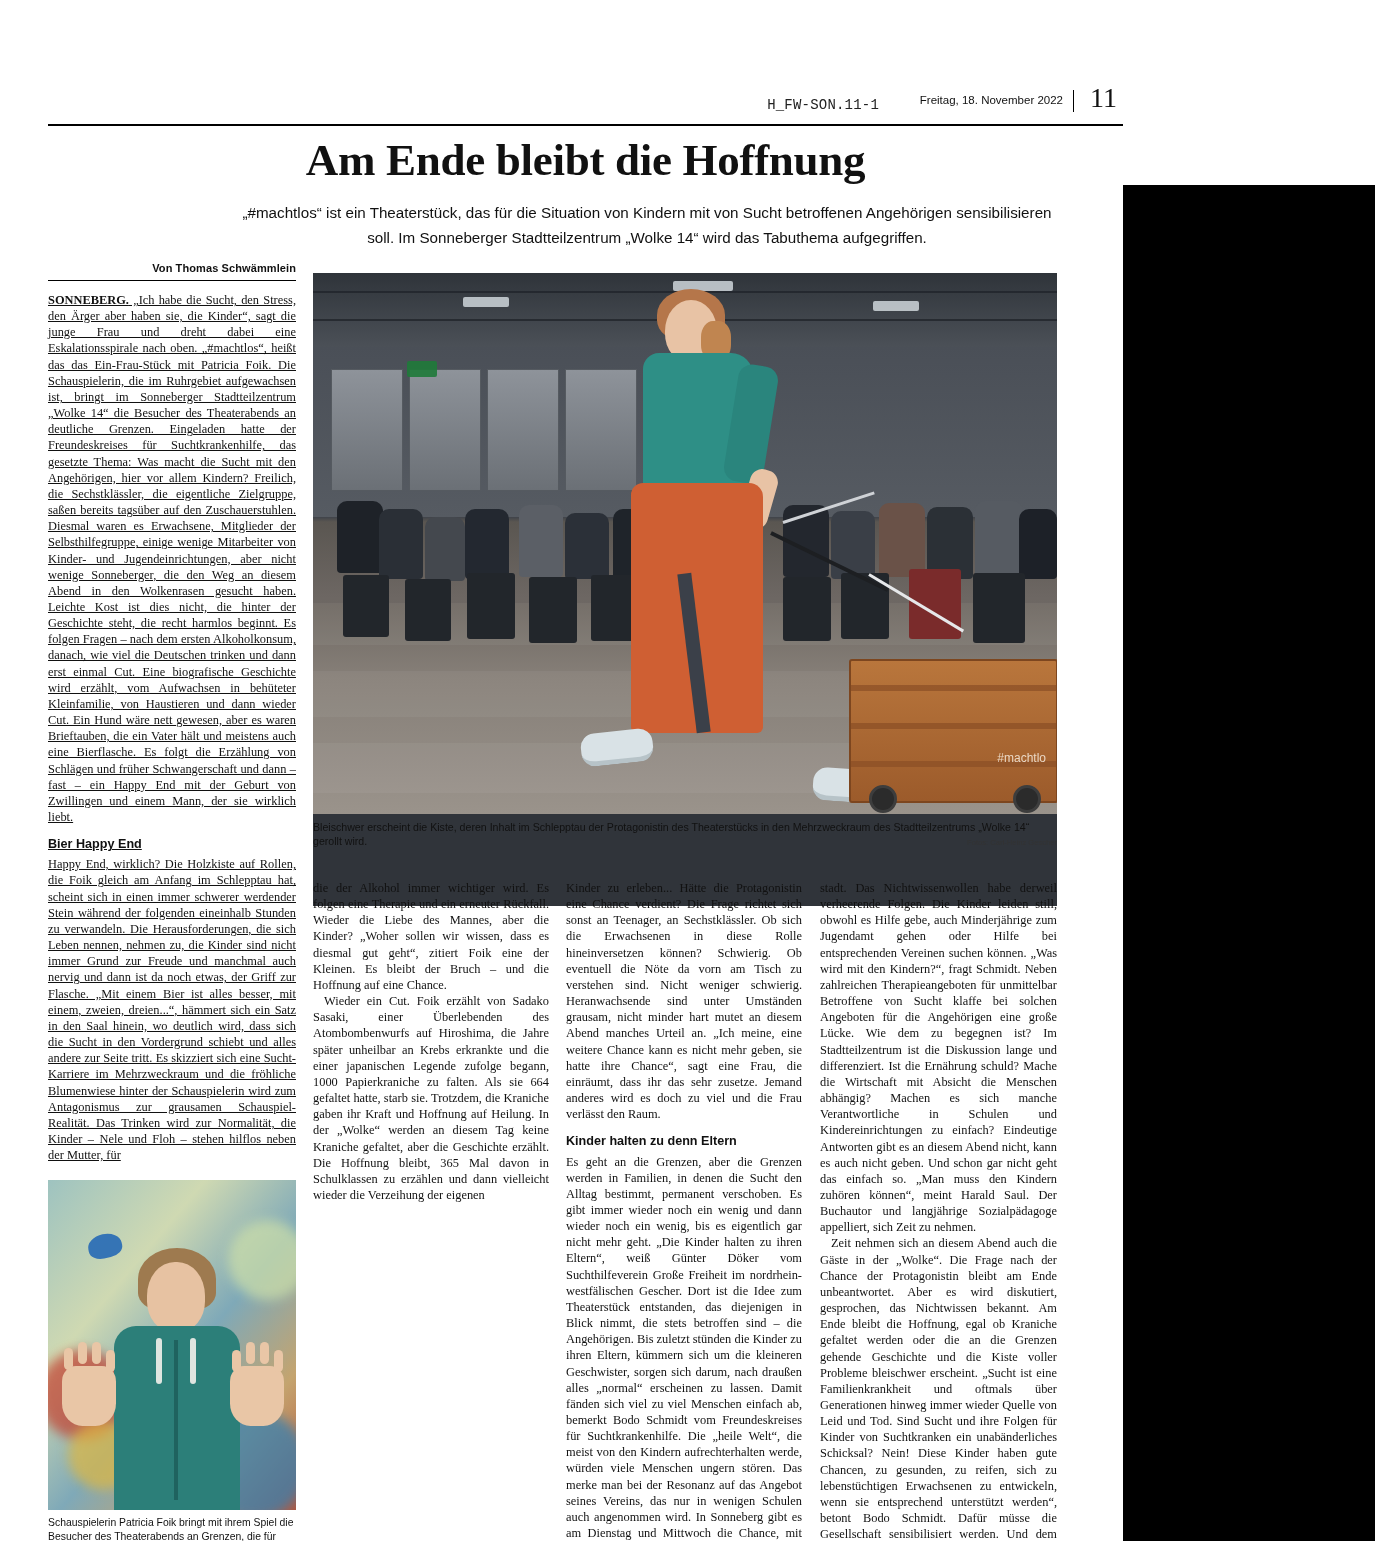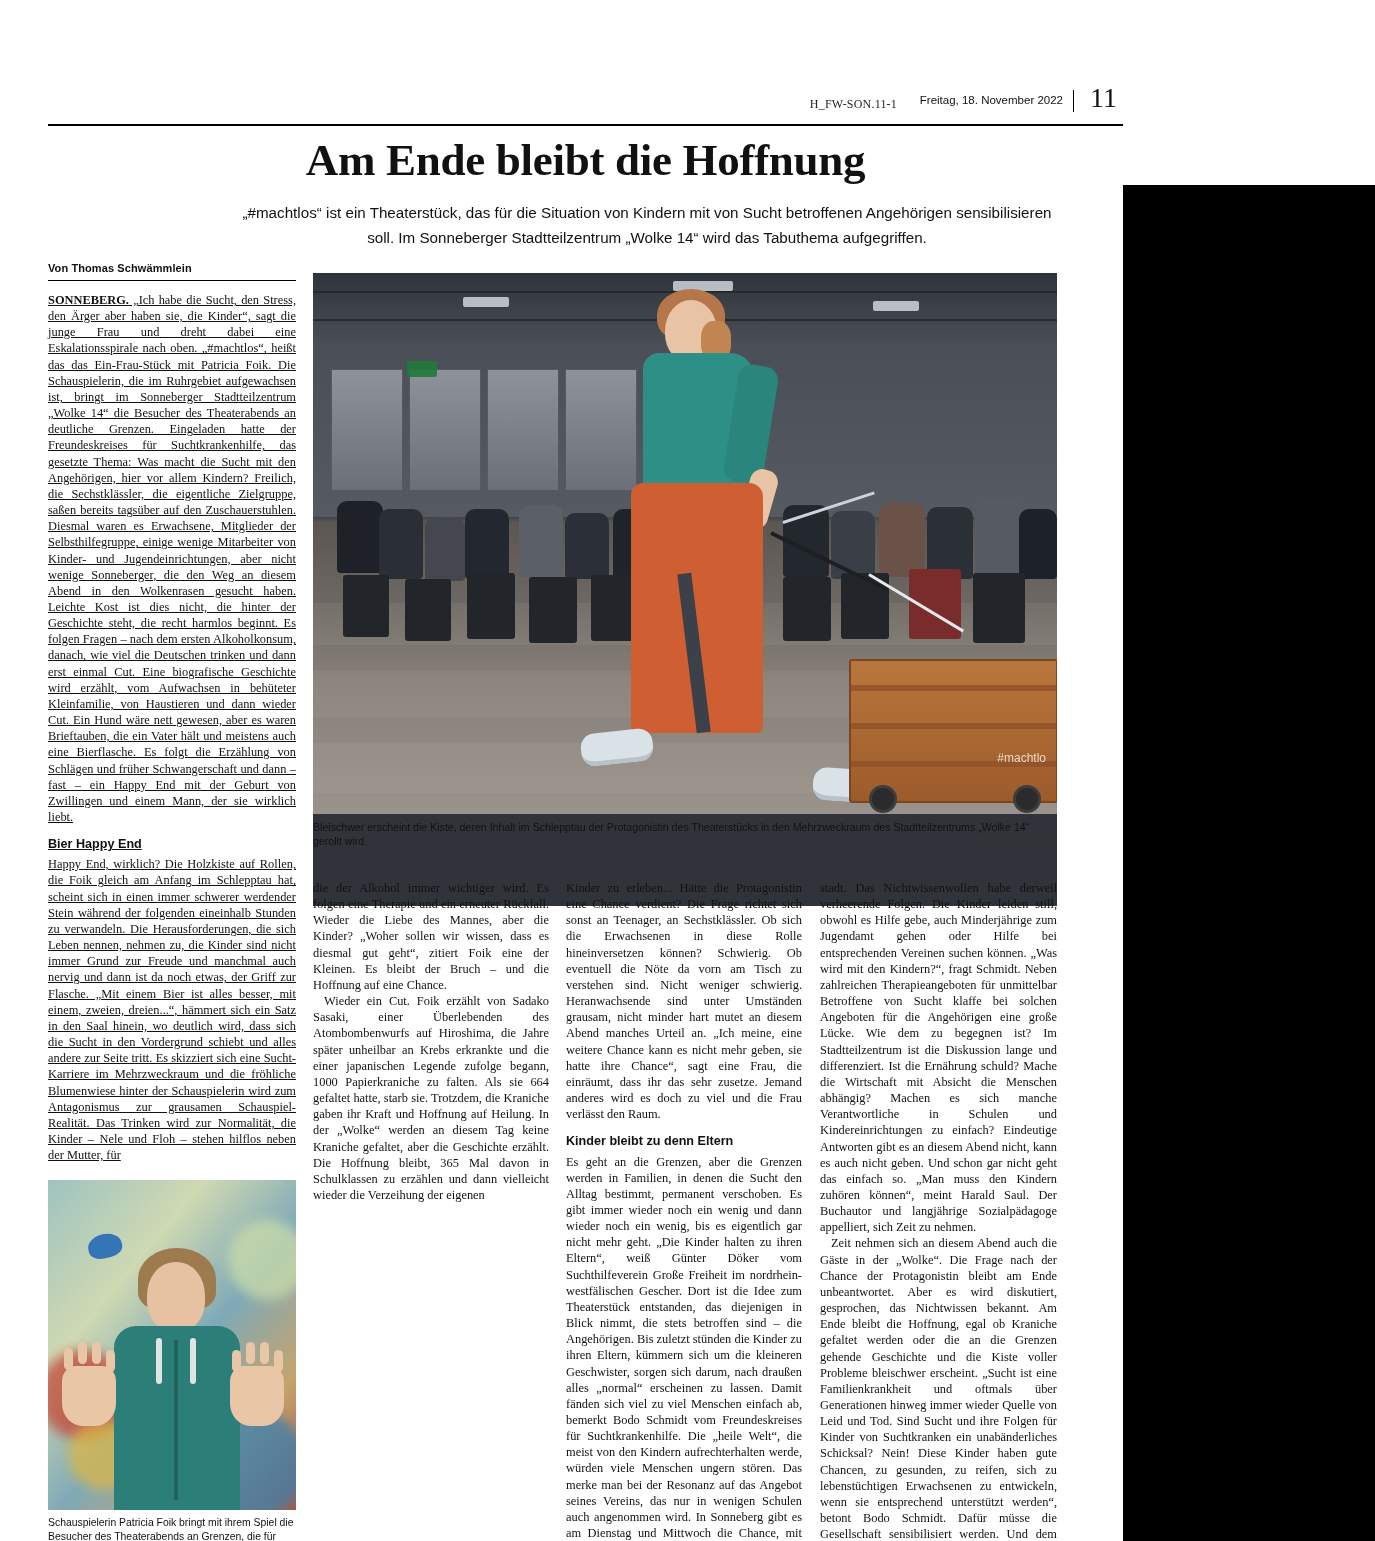--- a/index.html
+++ b/index.html
@@ -45,24 +45,24 @@
     left: 0; top: 0;
     width: 1075px;
     text-align: center;
     font-family: "Liberation Serif", serif;
     font-size: 34px;
     letter-spacing: 0.5px;
     font-weight: 400;
   }
   .masthead-code {
     position: absolute;
-    right: 226px;
+    right: 244px;
     top: 25px;
-    font-family: Liberation Serif, serif;
-    font-size: 12px;
+    font-family: Liberation Mono, monospace;
+    font-size: 14px;
     letter-spacing: 0.2px;
     color: #222;
   }
   .masthead-date {
     position: absolute;
     right: 60px;
     top: 22px;
     font-family: "Liberation Sans", sans-serif;
     font-size: 11.5px;
     color: #111;
@@ -117,21 +117,21 @@
     font-weight: 400;
     color: #111;
   }
 
   
   .byline {
     position: absolute;
     left: 48px;
     top: 262px;
     width: 248px;
-    text-align: left;
+    text-align: right;
     font-family: "Liberation Sans", sans-serif;
     font-size: 11px;
     font-weight: 700;
     letter-spacing: 0.1px;
     color: #111;
   }
   .byline-rule {
     position: absolute;
     left: 48px;
     top: 280px;
@@ -389,21 +389,21 @@
   </div>
   <div class="photo-caption-second">Schauspielerin Patricia Foik bringt mit ihrem Spiel die Besucher des Theaterabends an Grenzen, die für manche Kinder in deren realen Alltag längst überschritten sind.</div>
 
   <div class="col" id="col2">
     <p style="text-indent:0">die der Alkohol immer wichtiger wird. Es folgen eine Therapie und ein erneuter Rückfall. Wieder die Liebe des Mannes, aber die Kinder? „Woher sollen wir wissen, dass es diesmal gut geht“, zitiert Foik eine der Kleinen. Es bleibt der Bruch – und die Hoffnung auf eine Chance.</p>
     <p>Wieder ein Cut. Foik erzählt von Sadako Sasaki, einer Überlebenden des Atombombenwurfs auf Hiroshima, die Jahre später unheilbar an Krebs erkrankte und die einer japanischen Legende zufolge begann, 1000 Papierkraniche zu falten. Als sie 664 gefaltet hatte, starb sie. Trotzdem, die Kraniche gaben ihr Kraft und Hoffnung auf Heilung. In der „Wolke“ werden an diesem Tag keine Kraniche gefaltet, aber die Geschichte erzählt. Die Hoffnung bleibt, 365 Mal davon in Schulklassen zu erzählen und dann vielleicht wieder die Verzeihung der eigenen</p>
   </div>
 
   <div class="col" id="col3">
     <p style="text-indent:0">Kinder zu erleben... Hätte die Protagonistin eine Chance verdient? Die Frage richtet sich sonst an Teenager, an Sechstklässler. Ob sich die Erwachsenen in diese Rolle hineinversetzen können? Schwierig. Ob eventuell die Nöte da vorn am Tisch zu verstehen sind. Nicht weniger schwierig. Heranwachsende sind unter Umständen grausam, nicht minder hart mutet an diesem Abend manches Urteil an. „Ich meine, eine weitere Chance kann es nicht mehr geben, sie hatte ihre Chance“, sagt eine Frau, die einräumt, dass ihr das sehr zusetze. Jemand anderes wird es doch zu viel und die Frau verlässt den Raum.</p>
-    <div class="sub-title">Kinder bleibt zu denn Eltern</div>
+    <div class="sub-title">Kinder halten zu denn Eltern</div>
     <p style="text-indent:0">Es geht an die Grenzen, aber die Grenzen werden in Familien, in denen die Sucht den Alltag bestimmt, permanent verschoben. Es gibt immer wieder noch ein wenig und dann wieder noch ein wenig, bis es eigentlich gar nicht mehr geht. „Die Kinder halten zu ihren Eltern“, weiß Günter Döker vom Suchthilfeverein Große Freiheit im nordrhein-westfälischen Gescher. Dort ist die Idee zum Theaterstück entstanden, das diejenigen in Blick nimmt, die stets betroffen sind – die Angehörigen. Bis zuletzt stünden die Kinder zu ihren Eltern, kümmern sich um die kleineren Geschwister, sorgen sich darum, nach draußen alles „normal“ erscheinen zu lassen. Damit fänden sich viel zu viel Menschen einfach ab, bemerkt Bodo Schmidt vom Freundeskreises für Suchtkrankenhilfe. Die „heile Welt“, die meist von den Kindern aufrechterhalten werde, würden viele Menschen ungern stören. Das merke man bei der Resonanz auf das Angebot seines Vereins, das nur in wenigen Schulen auch angenommen wird. In Sonneberg gibt es am Dienstag und Mittwoch die Chance, mit Sechstklässlern ins Gespräch zu kommen, am Donnerstag auch in der thüringischen Landeshaupt-</p>
   </div>
 
   <div class="col" id="col4">
     <p style="text-indent:0">stadt. Das Nichtwissenwollen habe derweil verheerende Folgen. Die Kinder leiden still, obwohl es Hilfe gebe, auch Minderjährige zum Jugendamt gehen oder Hilfe bei entsprechenden Vereinen suchen können. „Was wird mit den Kindern?“, fragt Schmidt. Neben zahlreichen Therapieangeboten für unmittelbar Betroffene von Sucht klaffe bei solchen Angeboten für die Angehörigen eine große Lücke. Wie dem zu begegnen ist? Im Stadtteilzentrum ist die Diskussion lange und differenziert. Ist die Ernährung schuld? Mache die Wirtschaft mit Absicht die Menschen abhängig? Machen es sich manche Verantwortliche in Schulen und Kindereinrichtungen zu einfach? Eindeutige Antworten gibt es an diesem Abend nicht, kann es auch nicht geben. Und schon gar nicht geht das einfach so. „Man muss den Kindern zuhören können“, meint Harald Saul. Der Buchautor und langjährige Sozialpädagoge appelliert, sich Zeit zu nehmen.</p>
     <p>Zeit nehmen sich an diesem Abend auch die Gäste in der „Wolke“. Die Frage nach der Chance der Protagonistin bleibt am Ende unbeantwortet. Aber es wird diskutiert, gesprochen, das Nichtwissen bekannt. Am Ende bleibt die Hoffnung, egal ob Kraniche gefaltet werden oder die an die Grenzen gehende Geschichte und die Kiste voller Probleme bleischwer erscheint. „Sucht ist eine Familienkrankheit und oftmals über Generationen hinweg immer wieder Quelle von Leid und Tod. Sind Sucht und ihre Folgen für Kinder von Suchtkranken ein unabänderliches Schicksal? Nein! Diese Kinder haben gute Chancen, zu gesunden, zu reifen, sich zu lebenstüchtigen Erwachsenen zu entwickeln, wenn sie entsprechend unterstützt werden“, betont Bodo Schmidt. Dafür müsse die Gesellschaft sensibilisiert werden. Und dem mag nach dem Abend im Stadtteilzentrum niemand widersprechen.</p>
   </div>
 
 </div>
 

